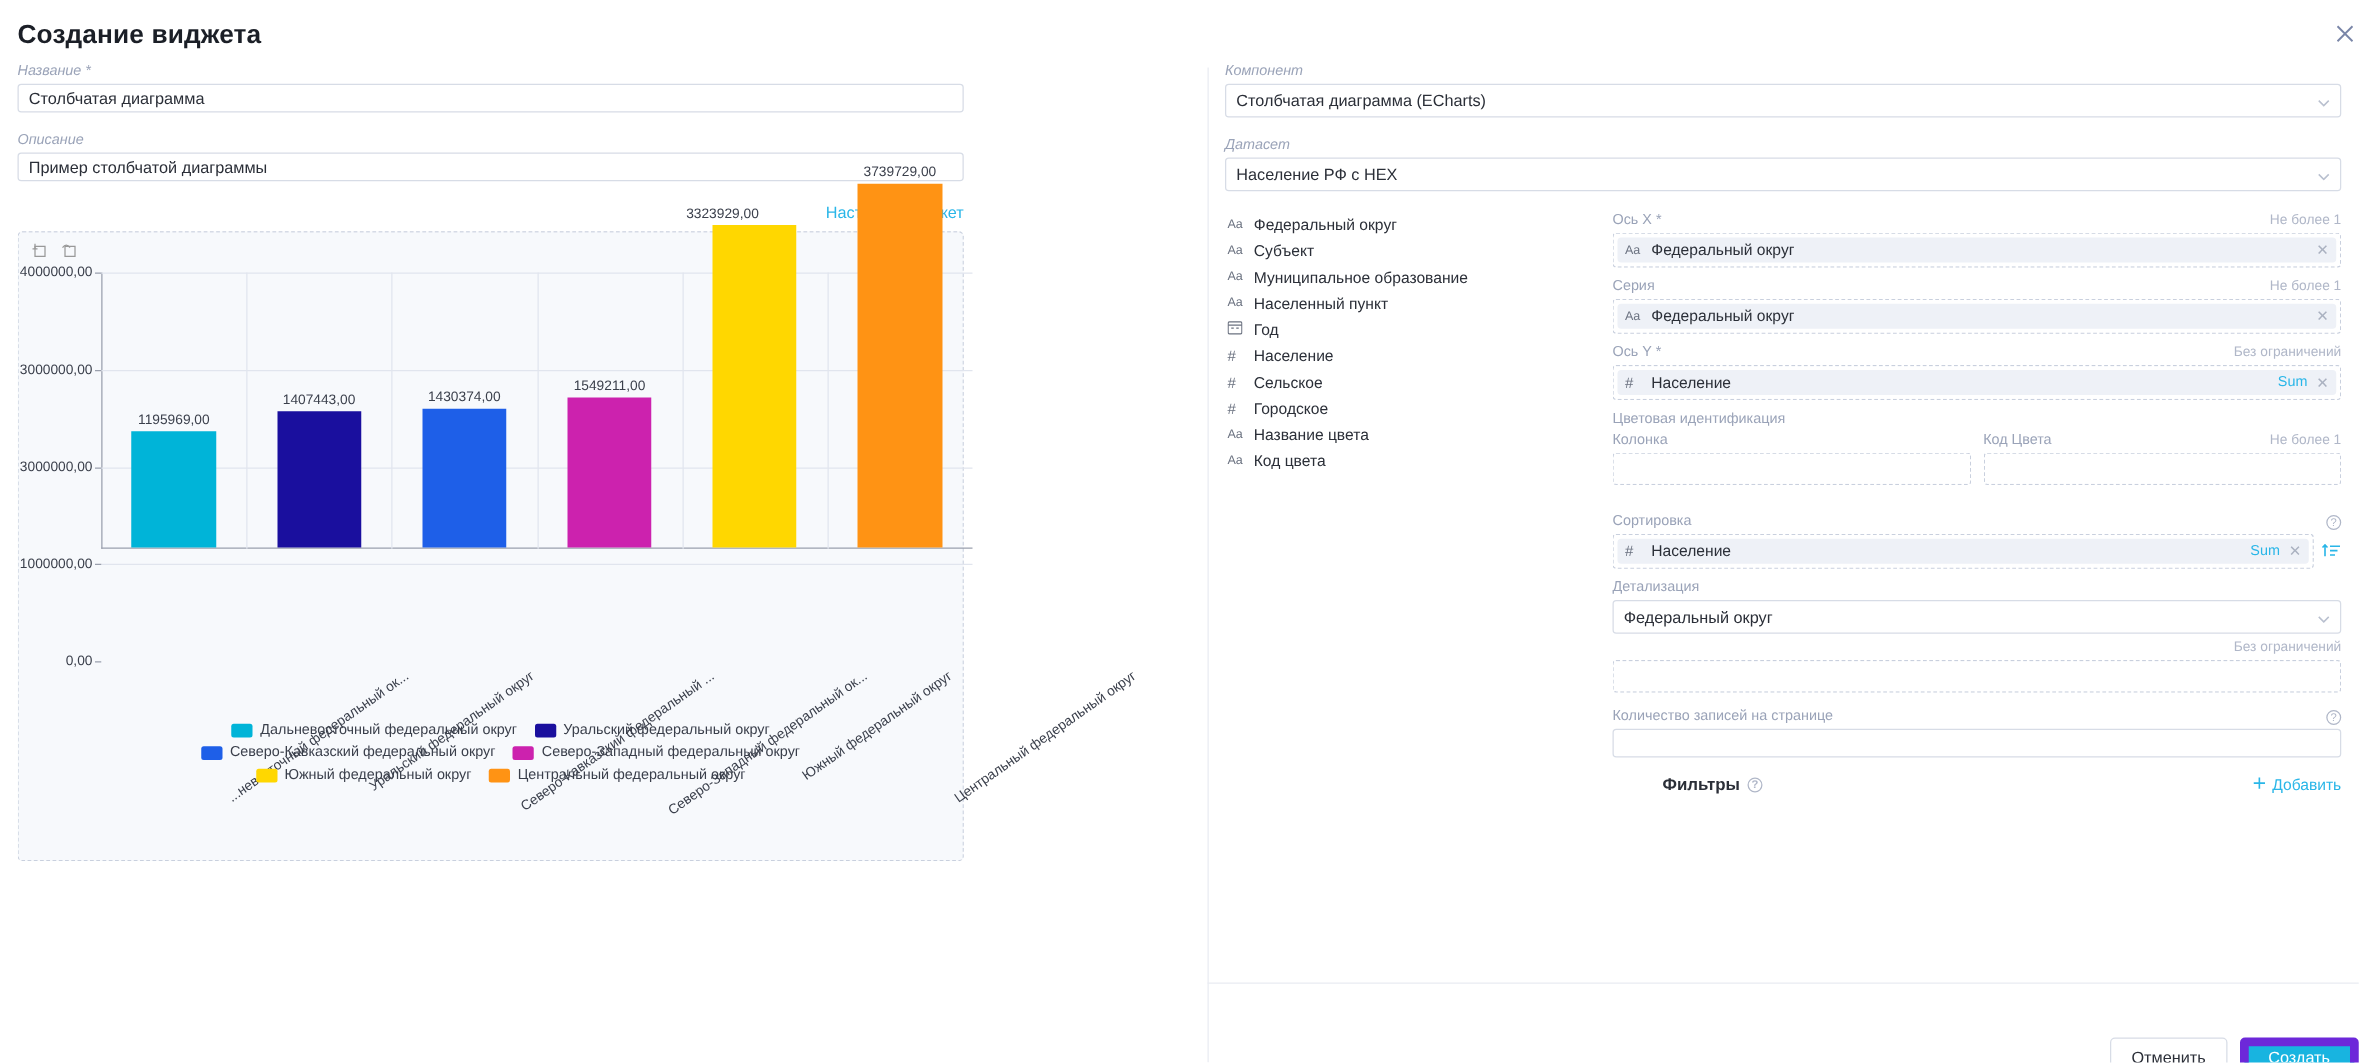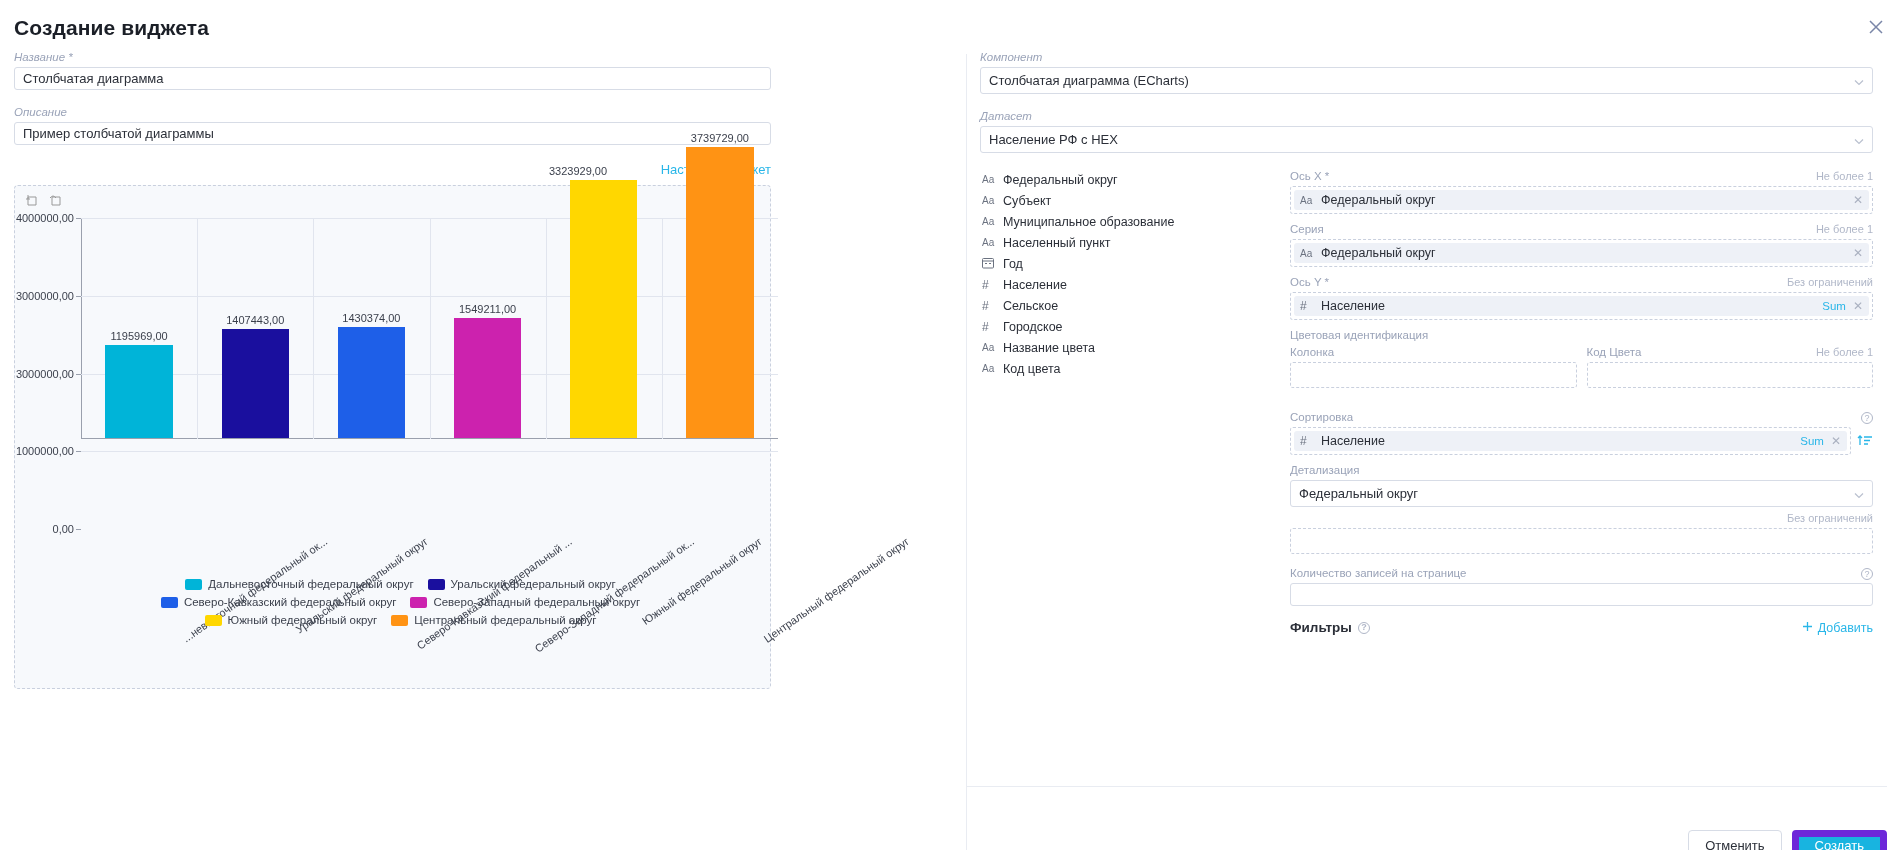--- a/index.html
+++ b/index.html
@@ -151,21 +151,21 @@
   .q-icon {
     display:inline-flex; align-items:center; justify-content:center;
     width: 12px; height: 12px; border: 1px solid #b0b7c8; border-radius: 50%;
     font-size: 9px; color:#b0b7c8; line-height:1;
   }
 
   .filters-row {
     display:flex; justify-content: space-between; align-items:center;
     margin-top: 14px;
   }
-  .filters-left { display:flex; align-items:center; gap: 6px; font-size: 13.5px; color:#2b2f38; font-weight: bold;}
+  .filters-left { display:flex; align-items:center; gap: 6px; font-size: 13.5px; color:#2b2f38; font-weight: bold; margin-left: 40px;}
   .add-btn { display:flex; align-items:center; gap:5px; color:#29b6e8; font-size: 12.5px; cursor:pointer; }
 
   .footer-div { position:absolute; left: 966px; right: 14px; top: 786px; height:1px; background:#e9ecf2; }
   .footer {
     position: absolute; right: 14px; top: 830px;
     display:flex; gap: 10px;
   }
   .btn {
     height: 30px; min-width: 78px; border-radius: 4px; font-size: 13px;
     display:flex; align-items:center; justify-content:center; cursor:pointer;

